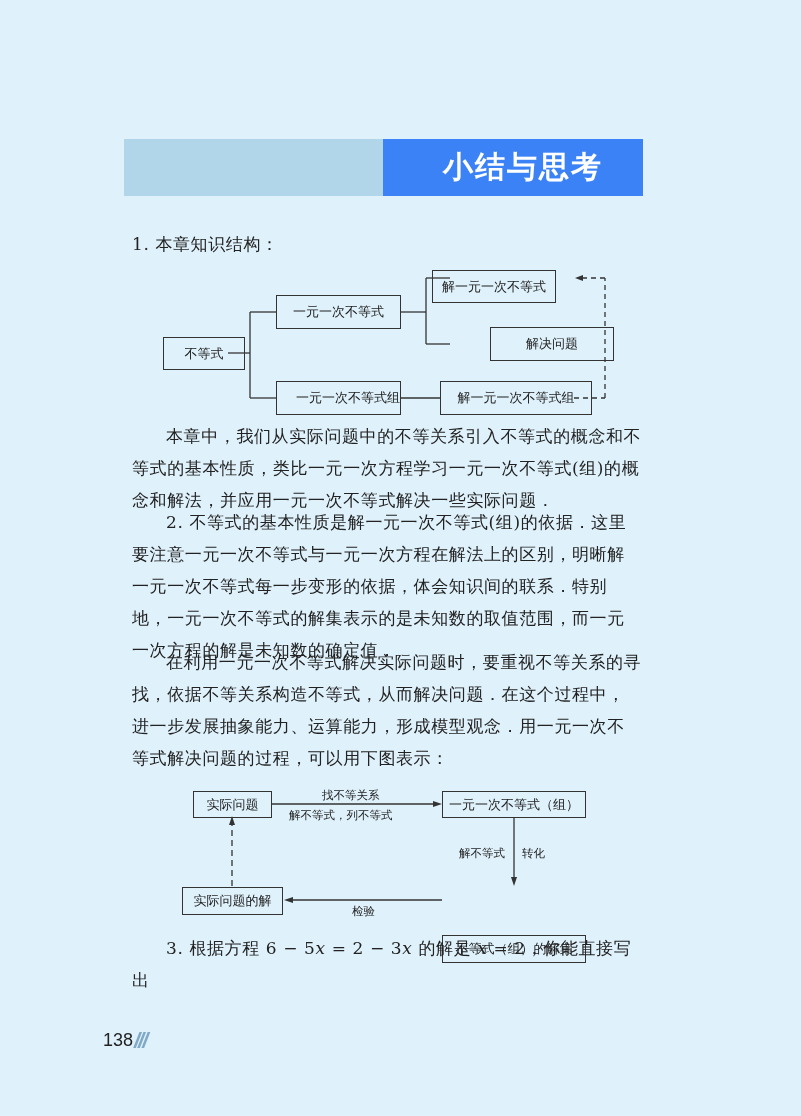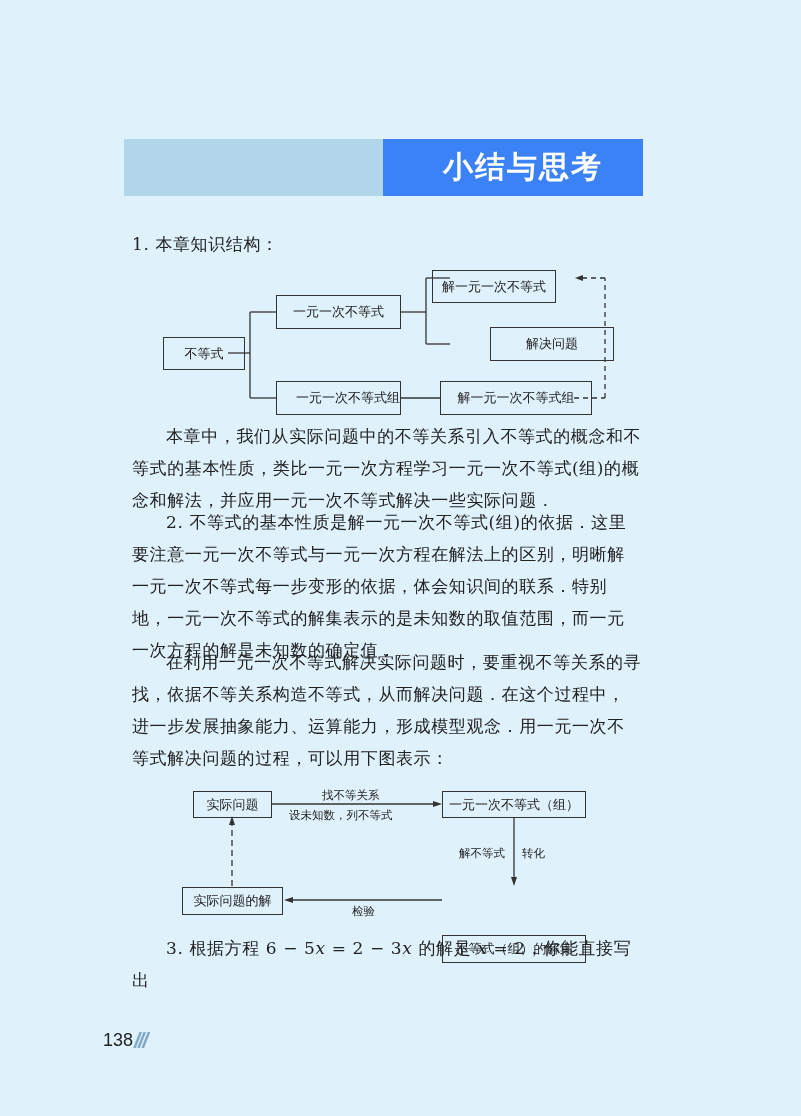--- a/index.html
+++ b/index.html
@@ -70,21 +70,21 @@
 <div class="p indent" style="top:420px;">本章中，我们从实际问题中的不等关系引入不等式的概念和不等式的基本性质，类比一元一次方程学习一元一次不等式(组)的概念和解法，并应用一元一次不等式解决一些实际问题．</div>
 <div class="p indent" style="top:506px;">2. 不等式的基本性质是解一元一次不等式(组)的依据．这里要注意一元一次不等式与一元一次方程在解法上的区别，明晰解一元一次不等式每一步变形的依据，体会知识间的联系．特别地，一元一次不等式的解集表示的是未知数的取值范围，而一元一次方程的解是未知数的确定值．</div>
 <div class="p indent" style="top:646px;">在利用一元一次不等式解决实际问题时，要重视不等关系的寻找，依据不等关系构造不等式，从而解决问题．在这个过程中，进一步发展抽象能力、运算能力，形成模型观念．用一元一次不等式解决问题的过程，可以用下图表示：</div>
 
 <div class="box" style="left:193px;top:791px;width:79px;height:27px;">实际问题</div>
 <div class="box" style="left:442px;top:791px;width:144px;height:27px;">一元一次不等式（组）</div>
 <div class="box" style="left:442px;top:887px;width:144px;height:28px;margin-top:48px;">不等式（组）的解集</div>
 <div class="box" style="left:182px;top:887px;width:101px;height:28px;">实际问题的解</div>
 
 <div class="lbl" style="left:322px;top:788px;">找不等关系</div>
-<div class="lbl" style="left:289px;top:808px;">设未知数，列不等式</div>
+<div class="lbl" style="left:289px;top:808px;">解不等式，列不等式</div>
 <div class="lbl" style="left:459px;top:846px;">解不等式</div>
 <div class="lbl" style="left:522px;top:846px;">转化</div>
 <div class="lbl" style="left:352px;top:904px;">检验</div>
 
 <div class="p indent" style="top:932px;">
   <span>3. 根据方程 6 − 5</span><i class="m">x</i><span> = 2 − 3</span><i class="m">x</i><span> 的解是 </span><i class="m">x</i><span> = 2，你能直接写出</span><br>
 </div>
 
 <div class="pageno">138</div>
 <div class="slashes">///</div>

